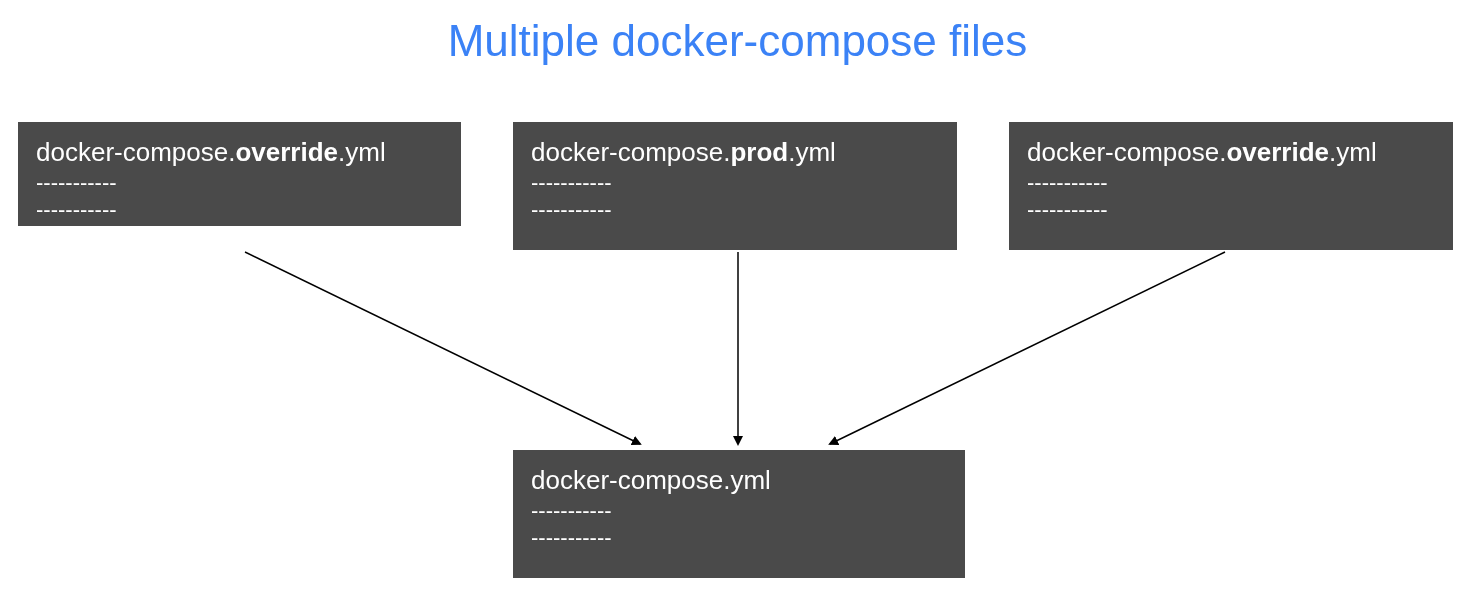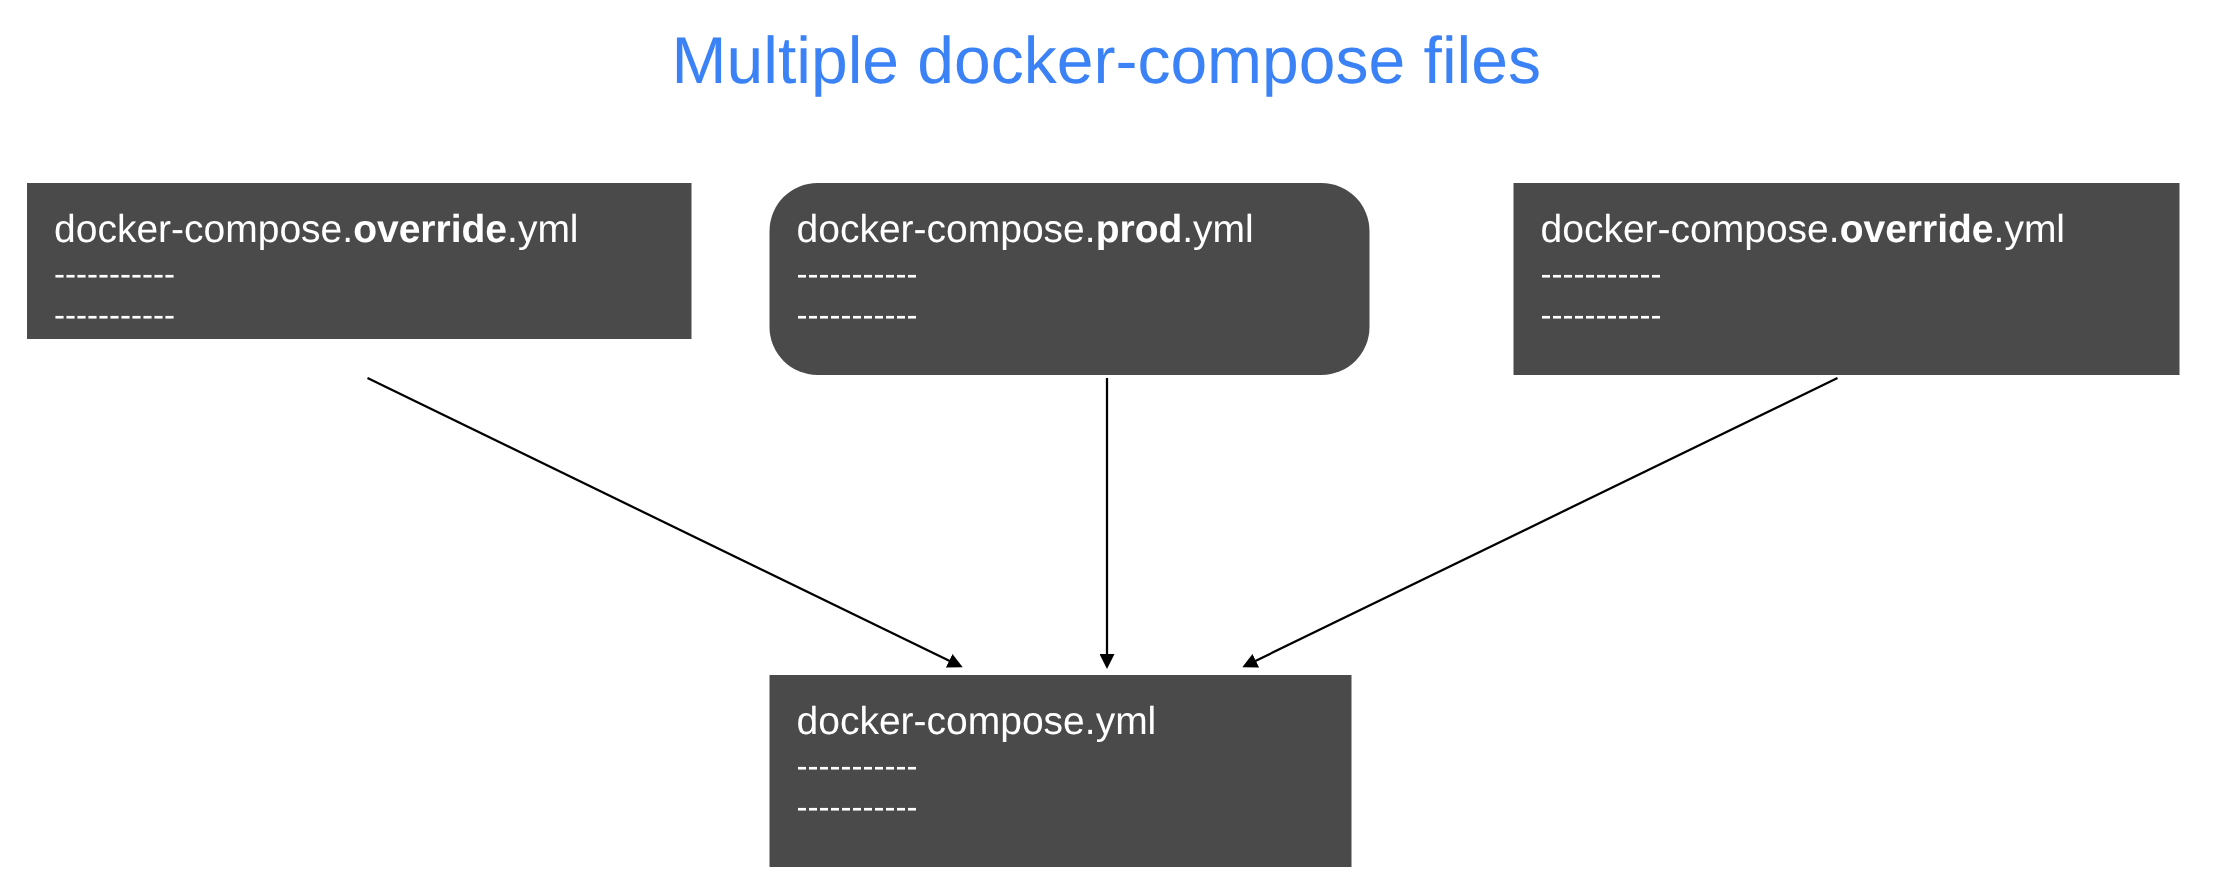--- a/index.html
+++ b/index.html
@@ -48,37 +48,37 @@
 <div class="title">Multiple docker-compose files</div>
 
 <div class="box" style="left:18px; top:122px; width:443px; height:104px;">
   <div>
     <span>docker-compose.</span><span class="bold">override</span><span>.yml</span>
   </div>
   <div class="dashes">-----------</div>
   <div class="dashes">-----------</div>
 </div>
 
-<div class="box" style="left:513px; top:122px; width:400px; height:128px;border-radius:32px;">
+<div class="box" style="left:513px; top:122px; width:444px; height:128px;">
   <div>
     <span>docker-compose.</span><span class="bold">prod</span><span>.yml</span>
   </div>
   <div class="dashes">-----------</div>
   <div class="dashes">-----------</div>
 </div>
 
 <div class="box" style="left:1009px; top:122px; width:444px; height:128px;">
   <div>
     <span>docker-compose.</span><span class="bold">override</span><span>.yml</span>
   </div>
   <div class="dashes">-----------</div>
   <div class="dashes">-----------</div>
 </div>
 
-<div class="box" style="left:513px; top:450px; width:388px; height:128px;">
+<div class="box" style="left:513px; top:450px; width:452px; height:128px;">
   <div>docker-compose.yml</div>
   <div class="dashes">-----------</div>
   <div class="dashes">-----------</div>
 </div>
 
 <svg class="arrows">
   <defs>
     <marker id="arrowhead" markerWidth="10" markerHeight="10" refX="8" refY="5" orient="auto" markerUnits="userSpaceOnUse">
       <path d="M0,0 L10,5 L0,10 Z" fill="#000"></path>
     </marker>

